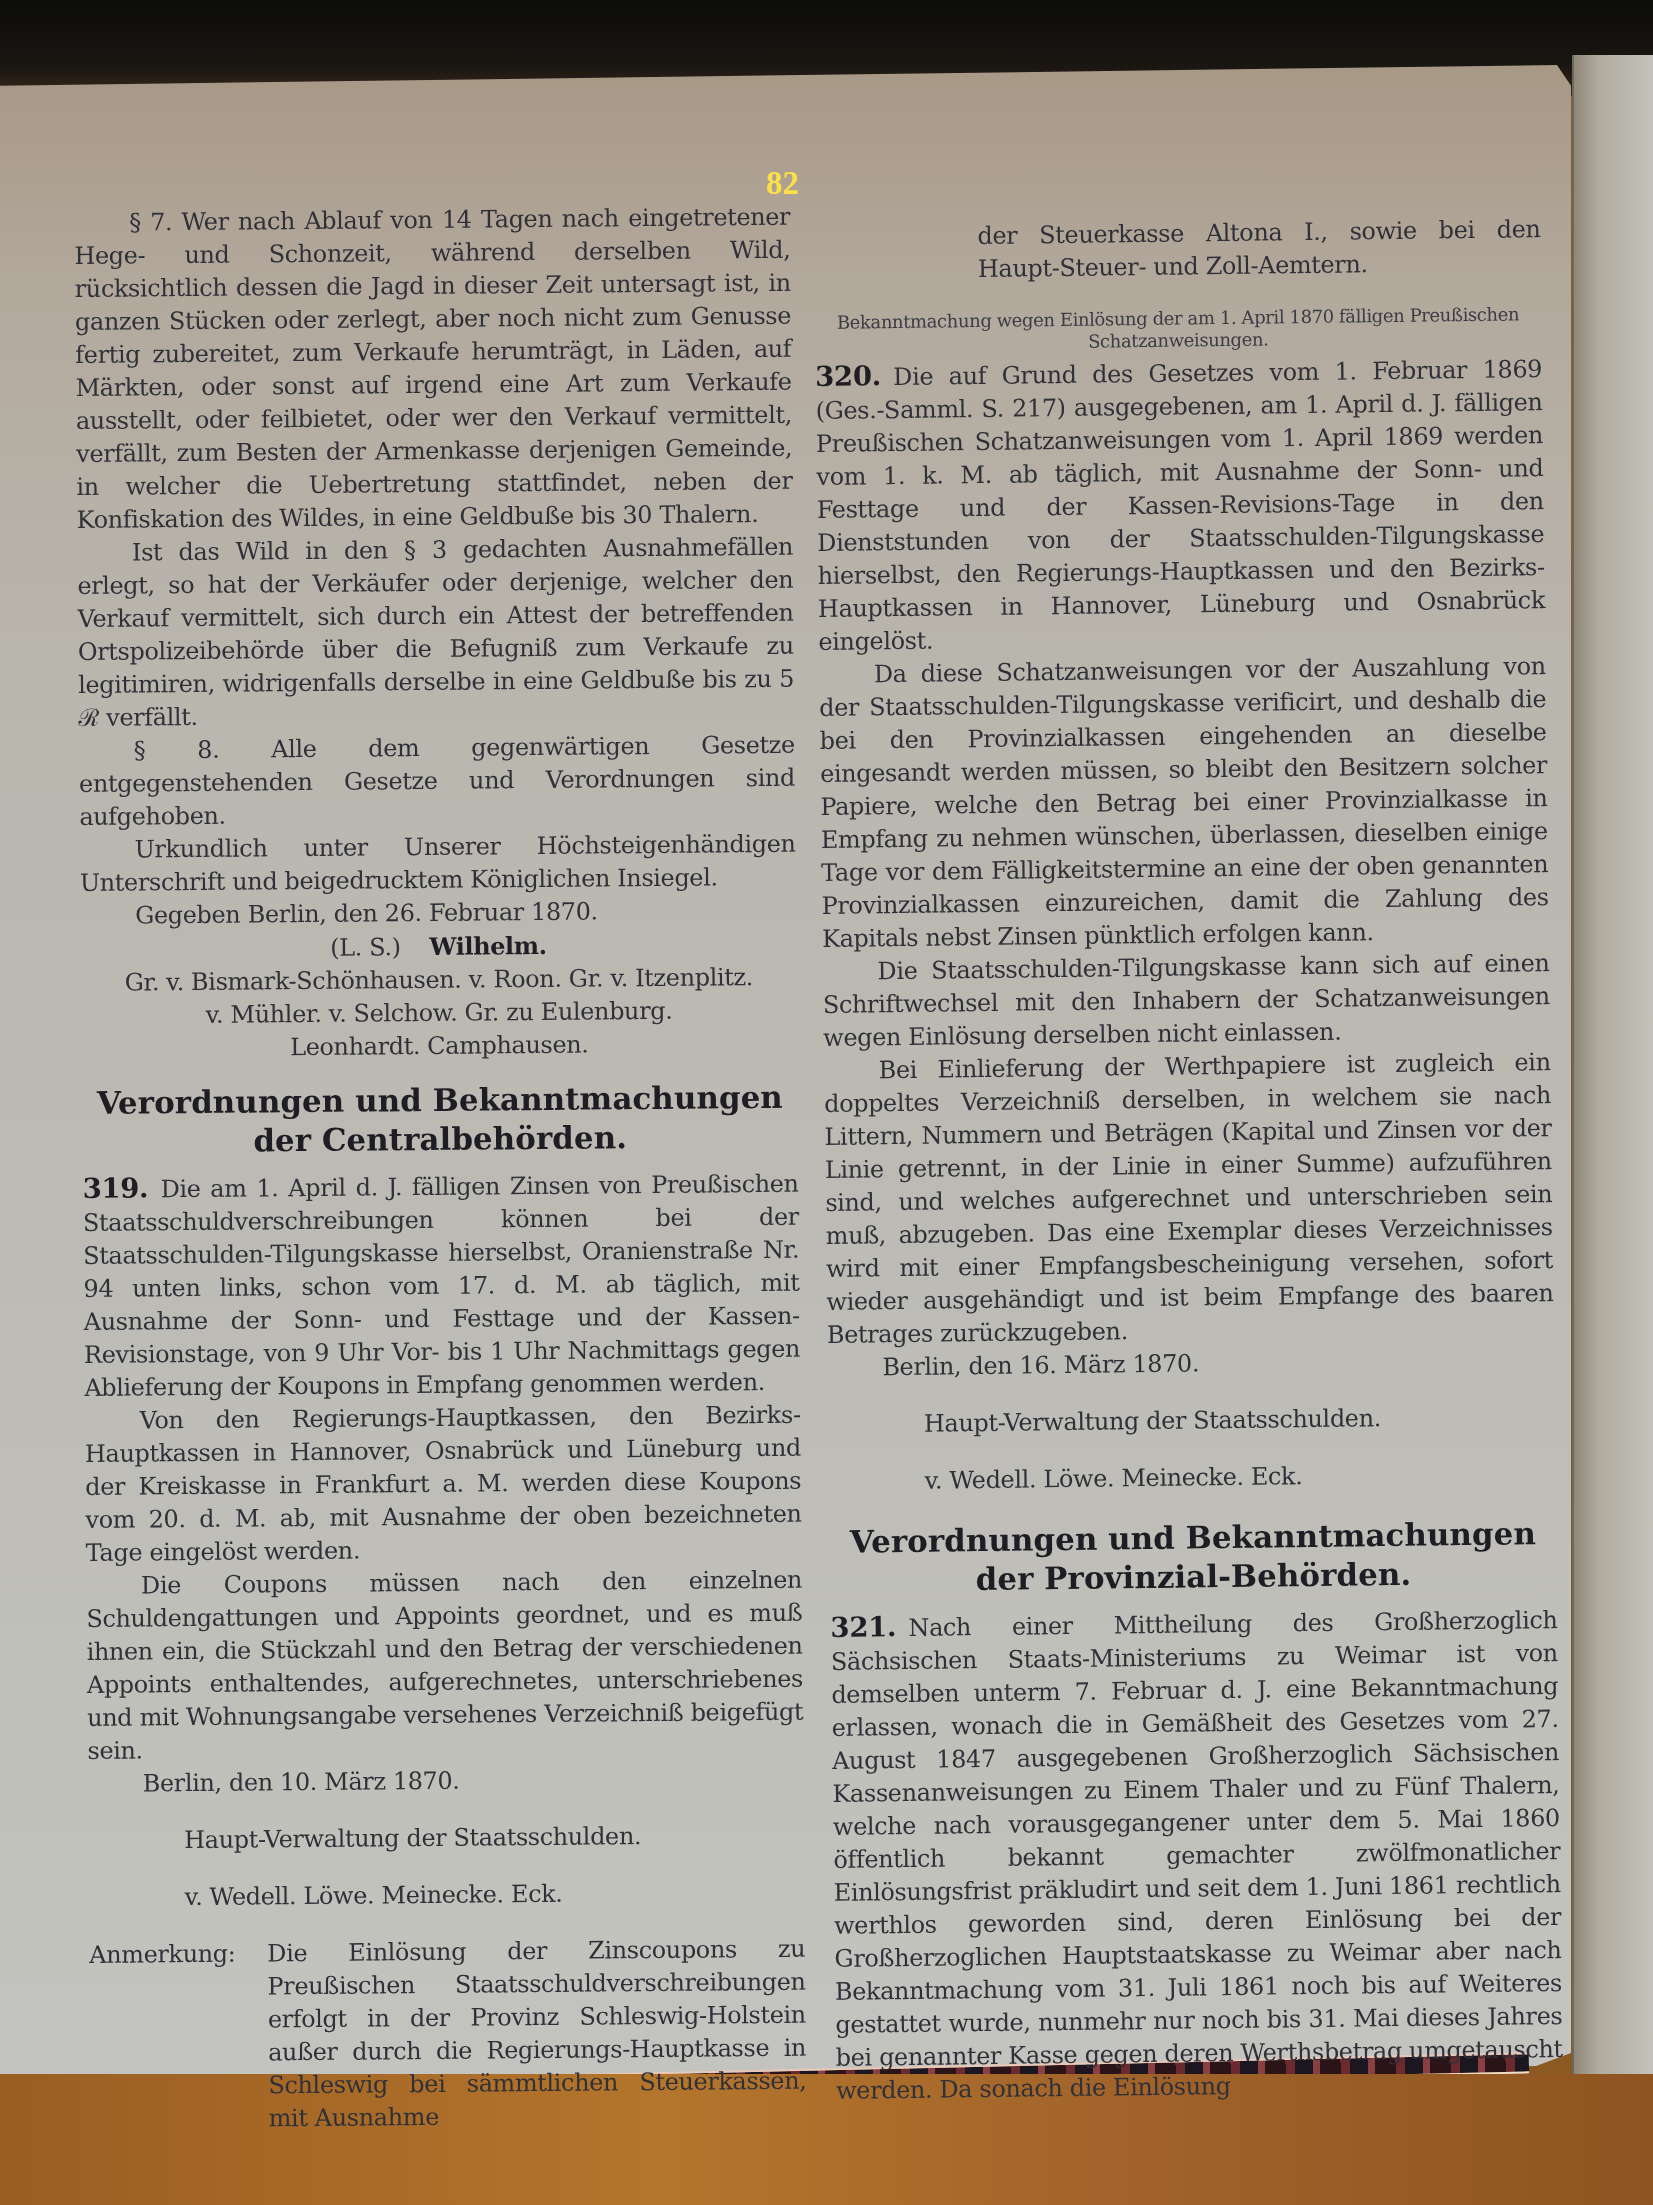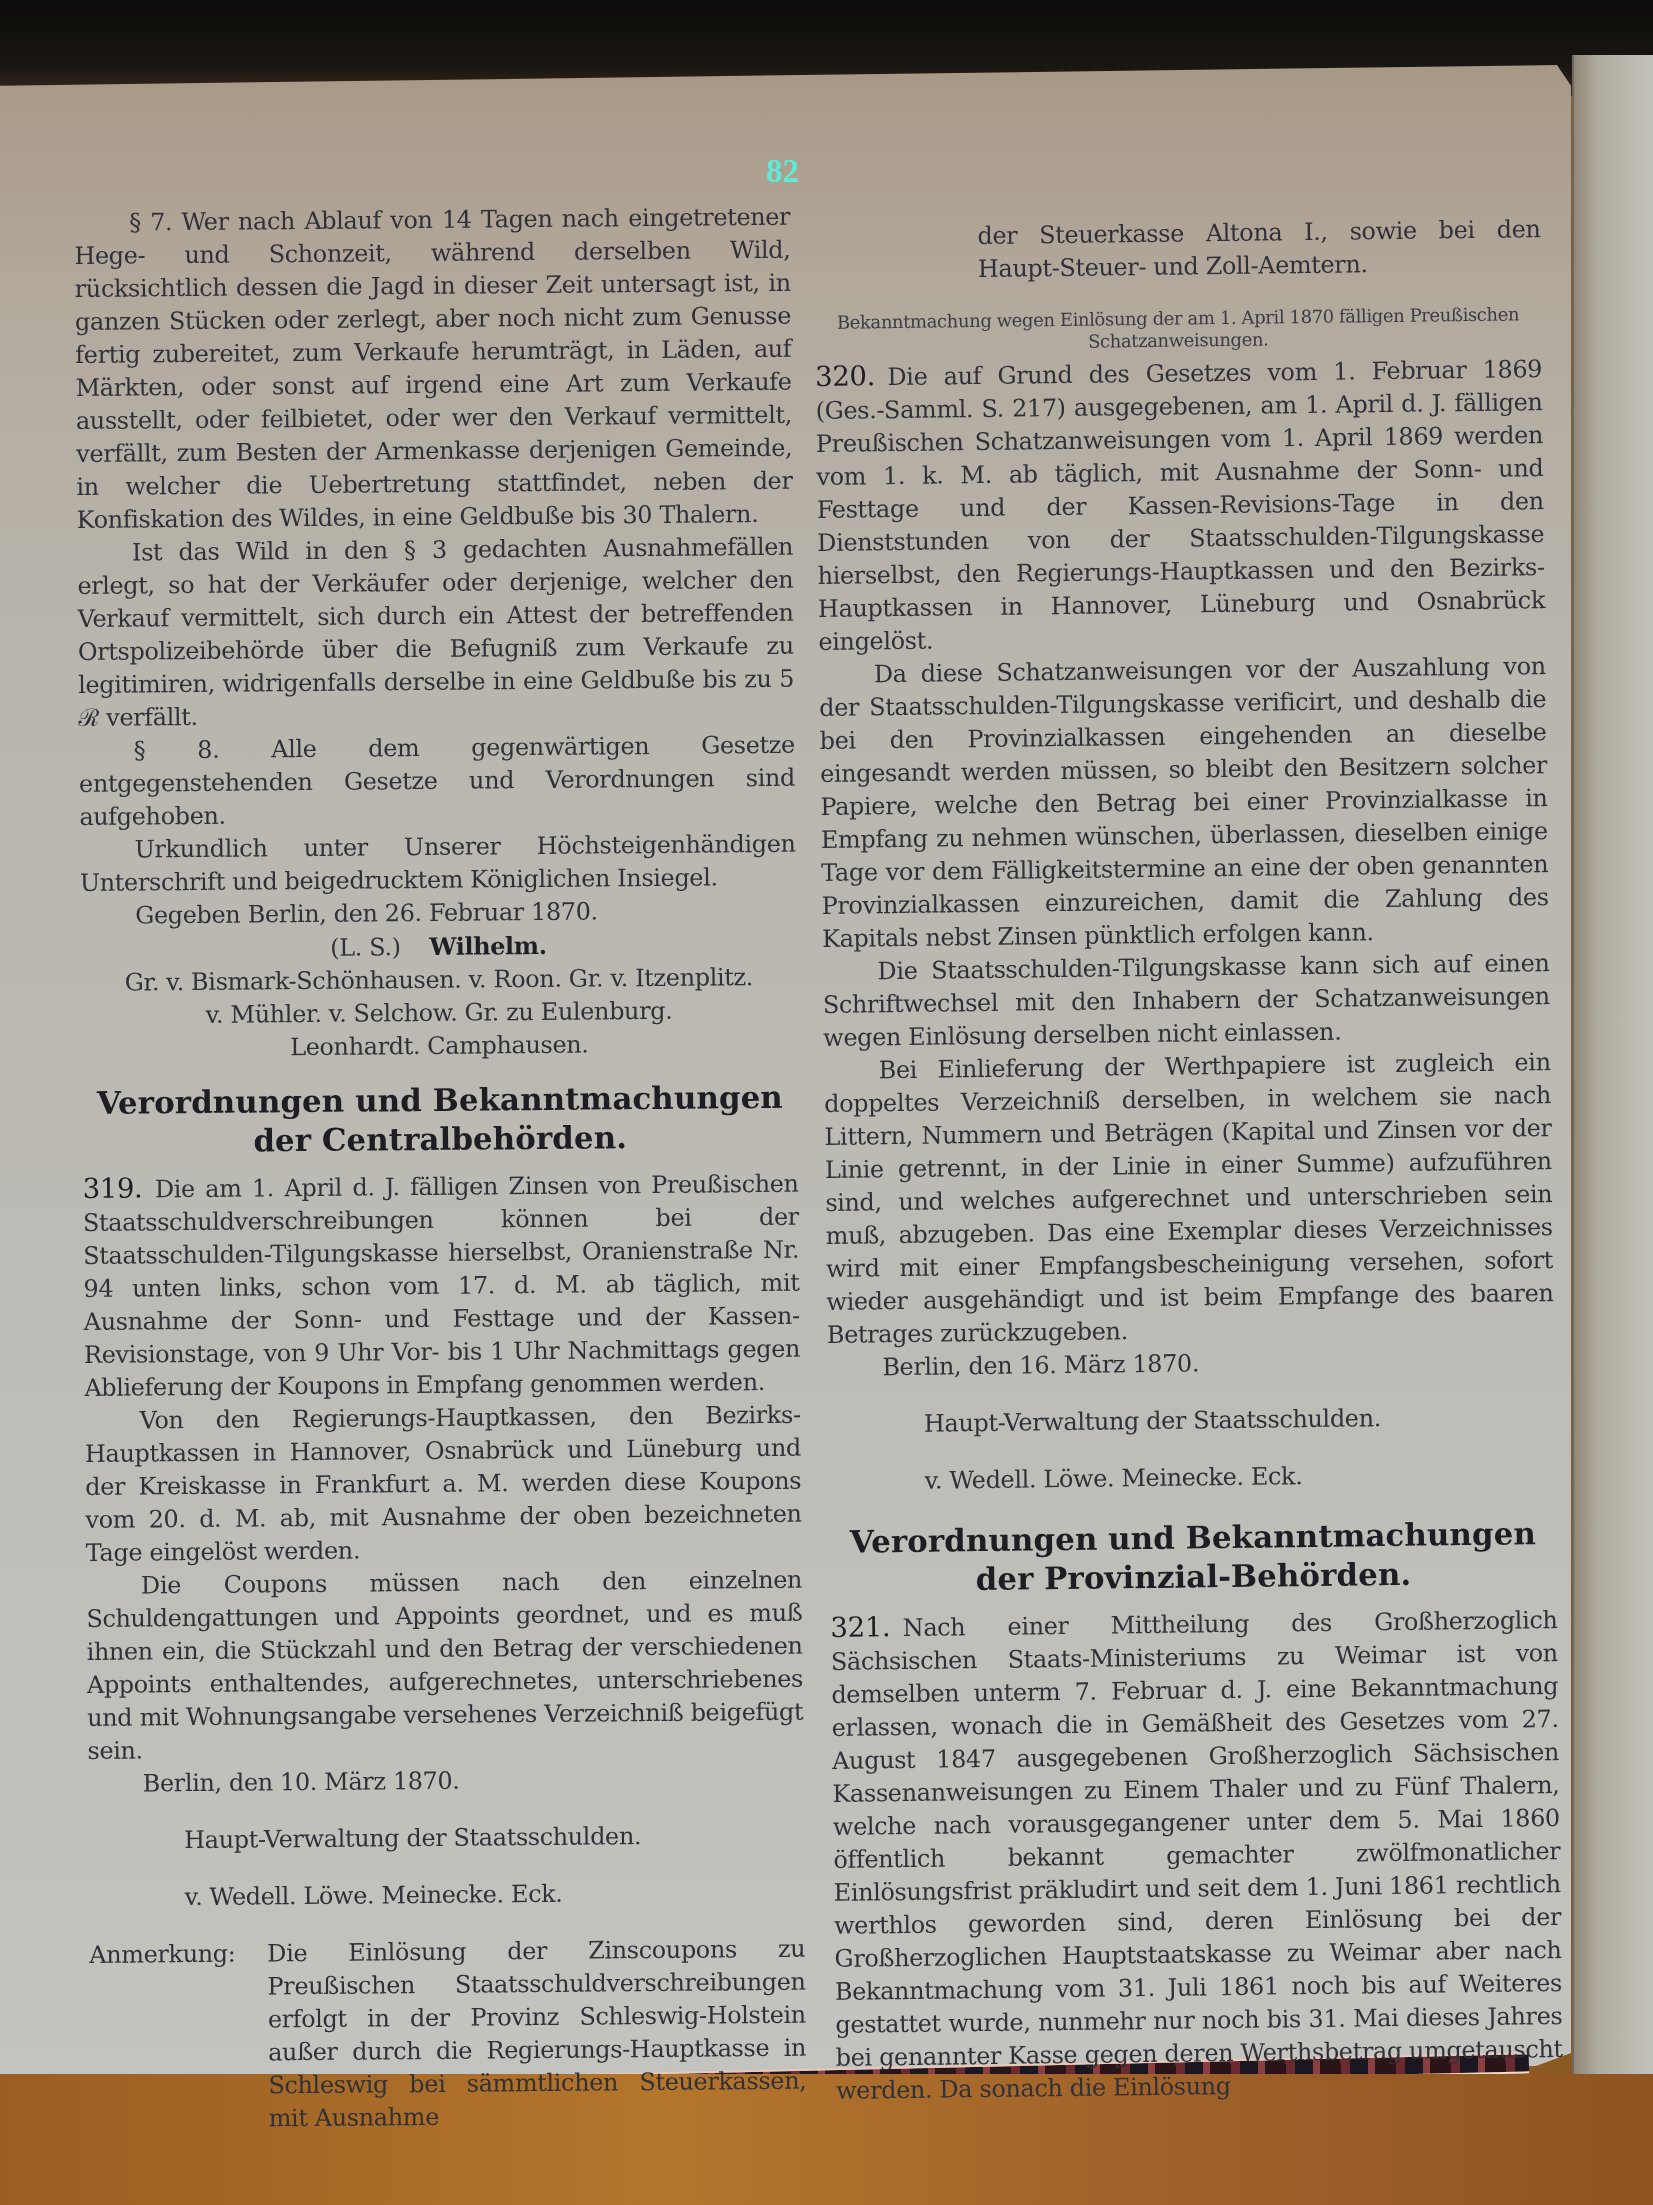--- a/index.html
+++ b/index.html
@@ -26,22 +26,22 @@
       position: absolute; left: 0; top: 65px; width: 1571px; height: 2022px;
       background: linear-gradient(180deg, #a89886 0%, #b3aa9e 12%, #b9b6ae 30%, #bdbbb5 60%, #c3c4bf 100%);
       clip-path: polygon(0 20.7px, 1557px 0, 1571px 20.7px, 1571px 1988px, 1536px 2001px, 0 2032px);
     }
     .next-page {
       position: absolute; left: 1572px; top: 55px; width: 81px; height: 2039px;
       background: linear-gradient(90deg, #8f8676 0%, #b0ab9f 30%, #c4c3bb 100%);
       border-left: 2.1px solid #6e675d;
     }
     .page-number {
-      position: absolute; left: 766px; top: 153px;
-      font-size: 33px; font-weight: bold; color: #5eead4;
+      position: absolute; left: 766px; top: 165px;
+      font-size: 33px; font-weight: bold; color: #fde047;
       font-family: "Liberation Serif", serif;
     }
     .col {
       position: absolute; top: 200px; color: #2f3038;
       font-size: 24px; line-height: 33px;
       text-align: justify;
       font-family: "DejaVu Serif", serif;
       letter-spacing: -0.4px;
     }
     .col-left { left: 74px; width: 716px; top: 207px; transform: rotate(-0.5deg); transform-origin: left top; }
@@ -49,21 +49,21 @@
     .para { margin: 0; text-indent: 55px; }
     .para.noindent { text-indent: 0; }
     .sign { text-align: center; text-indent: 0; margin: 0; }
     .indent-line { text-indent: 0; padding-left: 96px; }
     .heading {
       text-align: center; text-indent: 0;
       font-weight: bold; font-size: 31px; line-height: 39px;
       margin: 18px 0 9.6px 0; color: #1e1d24;
       font-family: "DejaVu Serif", serif; letter-spacing: 0;
     }
-    .num { font-weight: normal; font-size: 27.6px; color: #1f1e25; margin-right: 12.4px; }
+    .num { font-weight: bold; font-size: 27.6px; color: #1f1e25; margin-right: 12.4px; }
     .small-heading {
       font-size: 18px; line-height: 22px; text-align: center; text-indent: 0; margin: 13.8px 0 4.1px 0;
       color: #3a3b44;
     }
     .bold { font-weight: bold; color: #1f1e25; }
     .note-label { float: left; width: 178px; }
     .note-body { margin-left: 178px; text-indent: 0; }
     .right-cont { text-indent: 0; padding-left: 164px; }
   </style>
 </head>

